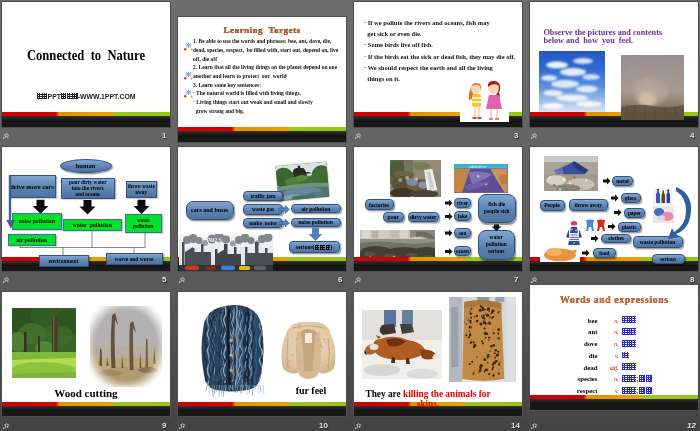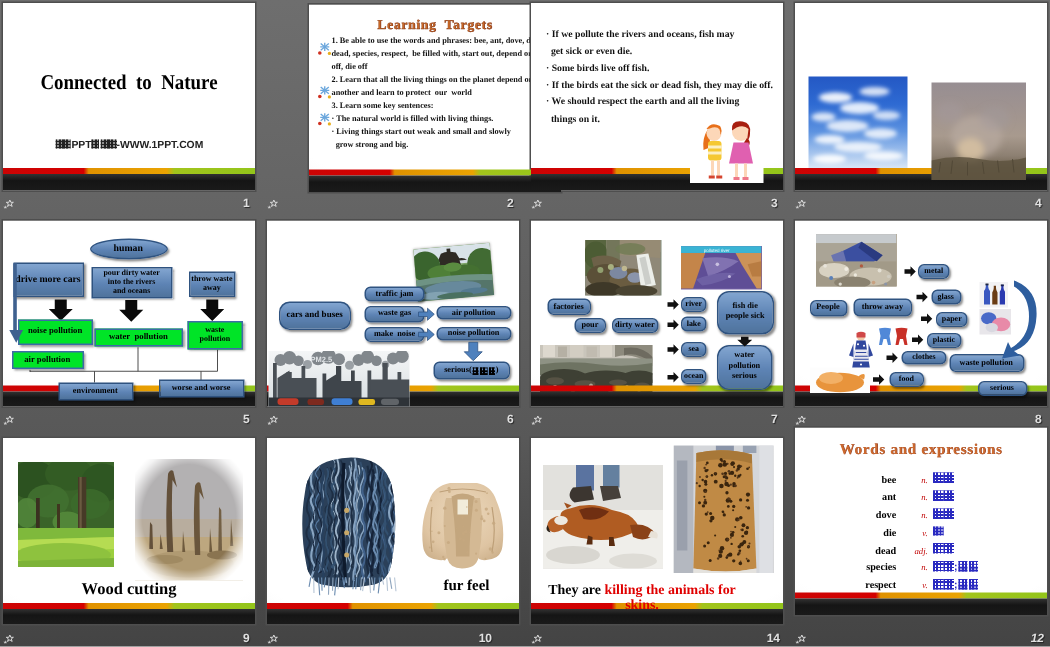--- a/index.html
+++ b/index.html
@@ -21,21 +21,21 @@
 </style></head>
 <body>
 
 <div class="slide" style="left:1px;top:1px;">
   <div class="ser" style="position:absolute;left:0;top:45.5px;width:168px;text-align:center;font-weight:bold;font-size:14px;color:#000;transform:scaleX(0.9);">Connected&nbsp; to&nbsp; Nature</div>
   <div style="position:absolute;left:0;top:90.5px;width:168px;text-align:center;font-weight:bold;font-size:6.9px;color:#222;letter-spacing:0;"><span class="cn" style="width:5.2px;height:6.2px;margin:0 0.2px;"></span><span class="cn" style="width:5.2px;height:6.2px;margin:0 0.2px;"></span>PPT<span class="cn" style="width:5.2px;height:6.2px;margin:0 0.2px;"></span><span class="cn" style="width:5.2px;height:6.2px;margin:0 0.2px;"></span><span class="cn" style="width:5.2px;height:6.2px;margin:0 0.2px;"></span>-WWW.1PPT.COM</div>
   <div class="stripe"></div>
     <div class="bar"></div>
 </div>
 
-<div class="slide" style="left:177px;top:2px;margin-left:28px;">
+<div class="slide" style="left:177px;top:16px;">
   <div class="ser" style="position:absolute;left:0;top:8px;width:336px;transform:scale(0.5);transform-origin:0 0;text-align:center;font-weight:bold;font-size:18px;color:#c0504d;text-shadow:0.6px 0.6px 0 #7b3028;letter-spacing:1px;"><span style="color:#c96a28;-webkit-text-stroke:0.4px #8a4220;">Learning&nbsp; Targets</span></div>
   <div class="ser" style="position:absolute;left:15px;top:20px;width:310px;transform:scale(0.5);transform-origin:0 0;font-weight:bold;font-size:11px;line-height:17.4px;color:#111;white-space:nowrap;">
 1. Be able to use the words and phrases: bee, ant, dove, die,<br>
 dead, species, respect,&nbsp; be filled with, start out, depend on, live<br>
 off, die off<br>
 2. Learn that all the living things on the planet depend on one<br>
 another and learn to protect&nbsp; our&nbsp; world<br>
 3. Learn some key sentences:<br>
 · The natural world is filled with living things.<br>
 · Living things start out weak and small and slowly<br>
@@ -112,20 +112,21 @@
       <rect x="36" y="31" width="2" height="9" fill="#fcd7b8"></rect>
       <rect x="29" y="40" width="4" height="2" fill="#e78"></rect>
       <rect x="35" y="40" width="4" height="2" fill="#e78"></rect>
     </svg>
   </div>
   <div class="stripe"></div>
     <div class="bar"></div>
 </div>
 
 <div class="slide" style="left:529px;top:1px;">
+  <div class="ser" style="position:absolute;left:13.5px;top:26.5px;width:155px;font-weight:bold;font-size:8.2px;line-height:8.8px;color:#6b2d91;">Observe the pictures and contents<br>below and&nbsp; how&nbsp; you&nbsp; feel.</div>
   <div style="position:absolute;left:9px;top:49px;width:66px;height:61px;background:linear-gradient(180deg,#2458c4 0%,#2e6ad2 30%,#5c92e0 60%,#a8c6ee 85%,#d8e6f6 100%);z-index:4;">
     <svg width="66" height="61" viewBox="0 0 66 61">
       <defs>
           <filter id="bl4" x="-30%" y="-30%" width="160%" height="160%">
             <feGaussianBlur stdDeviation="1.3"></feGaussianBlur>
           </filter>
         </defs>
       <g filter="url(#bl4)">
       <ellipse cx="18" cy="14" rx="11" ry="3.5" fill="#fff" opacity="0.9"></ellipse>
       <ellipse cx="44" cy="10" rx="10" ry="3" fill="#fff" opacity="0.8"></ellipse>

